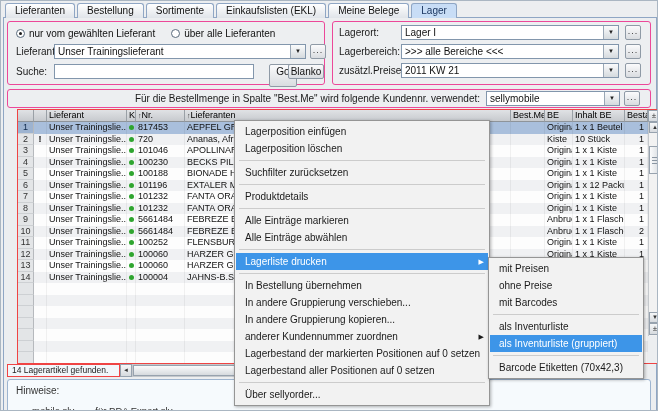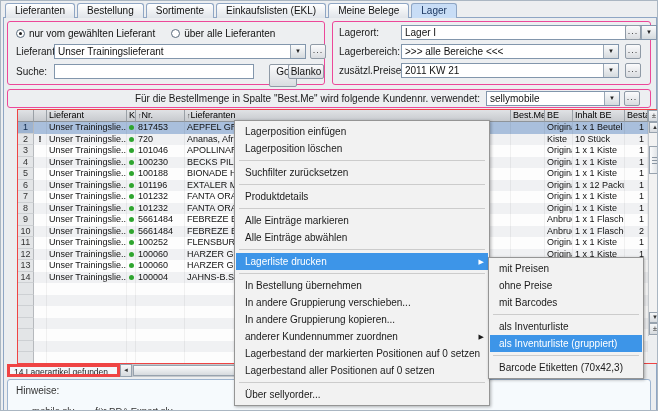--- a/index.html
+++ b/index.html
@@ -42,21 +42,21 @@
   .c.k{display:flex;align-items:center;justify-content:center;padding:0}
   .dot{width:5px;height:5px;border-radius:50%;background:#2fa52f}
   .c.bestand{text-align:right;padding-right:3px}
   
   .vsb{position:absolute;right:0;top:0;width:12px;height:253px;background:#eceef0}
   .sbtn{position:absolute;left:0;width:12px;border:1px solid #97a2ae;background:linear-gradient(#f6f7f8,#d6dade);font-size:6px;line-height:9px;text-align:center;color:#333}
   .vtrack{position:absolute;left:0;top:12px;width:12px;height:214px;background:#f2f2f2;border-left:1px solid #c4c8cc}
   .vthumb{position:absolute;left:0;top:24px;width:12px;height:28px;border:1px solid #97a2ae;background:linear-gradient(90deg,#fafbfc,#d6dade)}
   .grip{position:absolute;left:2px;top:10px;width:7px;height:1px;background:#8a96a2;box-shadow:0 3px 0 #8a96a2,0 6px 0 #8a96a2}
   .hsb-row{position:absolute;left:6px;top:363px;width:644px;height:13px}
-  .status-cell{position:absolute;left:0;top:0;width:113px;height:13px;border:3px solid #ef4444;background:#f2f7fb;font-size:8.5px;line-height:11px;padding:0 4px;white-space:nowrap;overflow:hidden;color:#222}
+  .status-cell{position:absolute;left:0;top:0;width:113px;height:13px;border:1px solid #ef4444;background:#f2f7fb;font-size:8.5px;line-height:11px;padding:0 4px;white-space:nowrap;overflow:hidden;color:#222}
   .htrack{position:absolute;left:125px;top:0;width:491px;height:13px;background:#f2f2f2;border:1px solid #c4c8cc}
   .hthumb{position:absolute;left:0;top:0;width:458px;height:11px;border:1px solid #97a2ae;background:linear-gradient(#fafbfc,#d6dade)}
   .hbtn{position:absolute;top:0;width:12px;height:13px;border:1px solid #97a2ae;background:linear-gradient(#f6f7f8,#d6dade);font-size:6px;line-height:11px;text-align:center;color:#333}
   
   .hinweise{position:absolute;left:6px;top:378px;width:644px;height:44px;border:1px solid #9db4cf;border-radius:3px;background:#f6fafd}
   .hlabel{position:absolute;left:8px;top:5px;color:#333}
   .hpartial{position:absolute;left:24px;top:25px;font-size:9.5px;color:#333;white-space:pre}
   
   .menu{position:absolute;background:#f2f2f2;border:1px solid #959595;box-shadow:1px 1px 3px rgba(0,0,0,.3);padding:2px 1px;z-index:10}
   .ctx-menu{left:233px;top:119px;width:256px}
@@ -102,21 +102,21 @@
     <span class="flabel" style="left:8px;top:42px">Suche:</span>
     <input class="tinput" style="left: 46px; top: 42px; width: 200px;" value="">
     <span class="btn" style="position:absolute;left:261px;top:42px;width:28px;height:23px;line-height:13px">Go</span>
     <span class="btn" style="position:absolute;left:280px;top:42px;width:36px;height:15px;line-height:13px">Blanko</span>
   </div>
 
   <div class="gbox gb-right">
     <div>
         <div class="lrow">
     <span class="flabel" style="left: 6px; top: 3px;">Lagerort:</span>
-    <span class="combo" style="left: 68px; top: 3px; width: 256px; justify-content: flex-end;">
+    <span class="combo" style="left: 68px; top: 3px; width: 218px; justify-content: flex-end;">
       <span class="combo-text">Lager I</span>
       <span class="combo-btn">▼</span>
     </span>
     <span class="btn more-btn" style="left: 292px; top: 3px;">...</span>
   </div>
         <div class="lrow">
     <span class="flabel" style="left: 6px; top: 22px;">Lagerbereich:</span>
     <span class="combo" style="left: 68px; top: 22px; width: 218px;">
       <span class="combo-text">&gt;&gt;&gt; alle Bereiche &lt;&lt;&lt;</span>
       <span class="combo-btn">▼</span>

